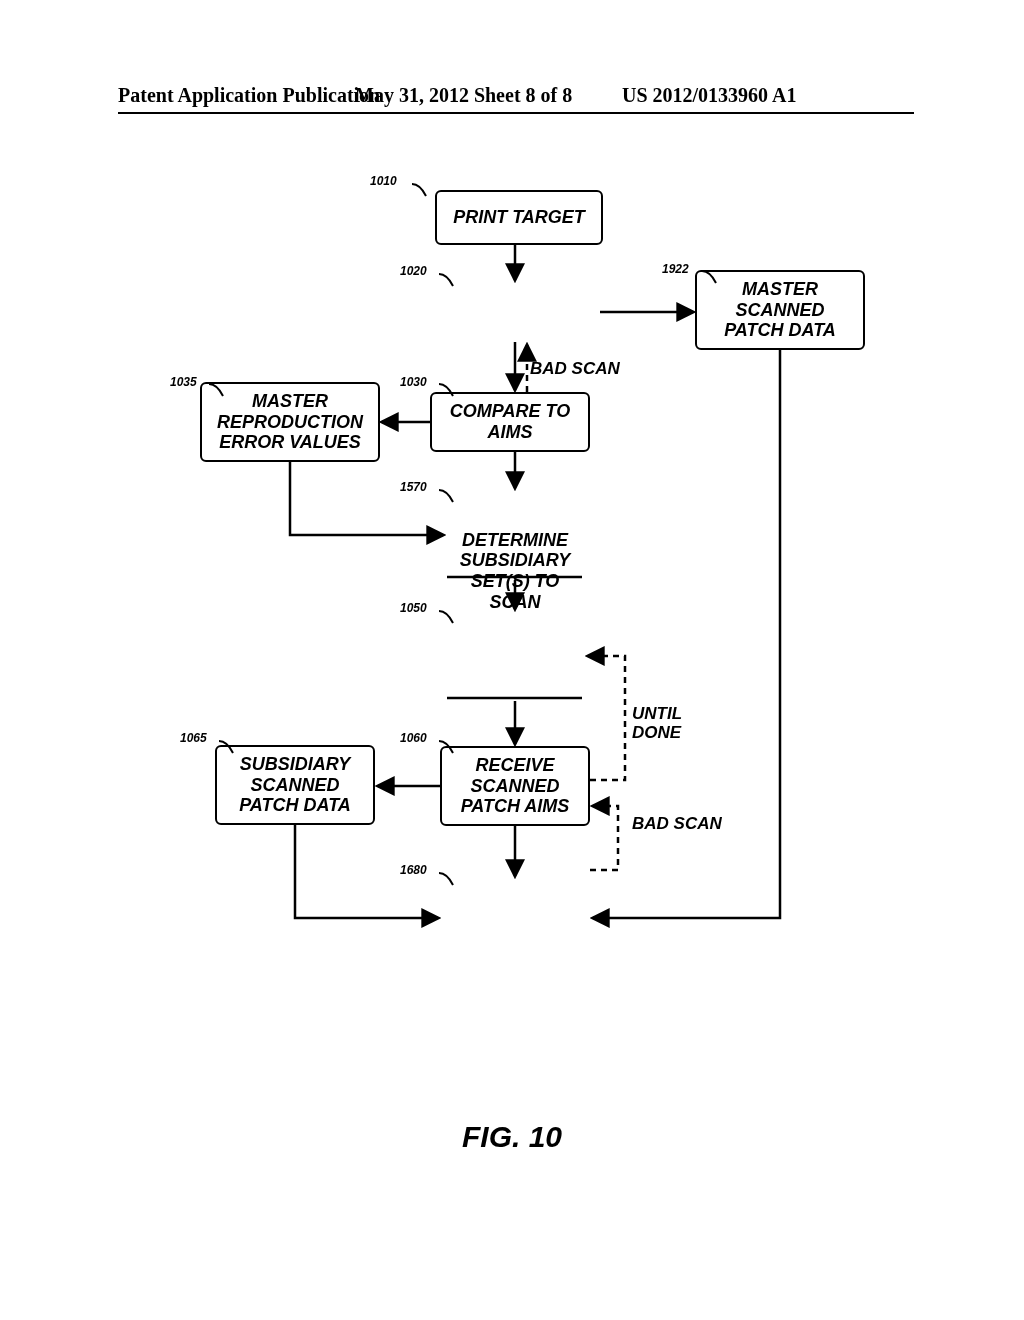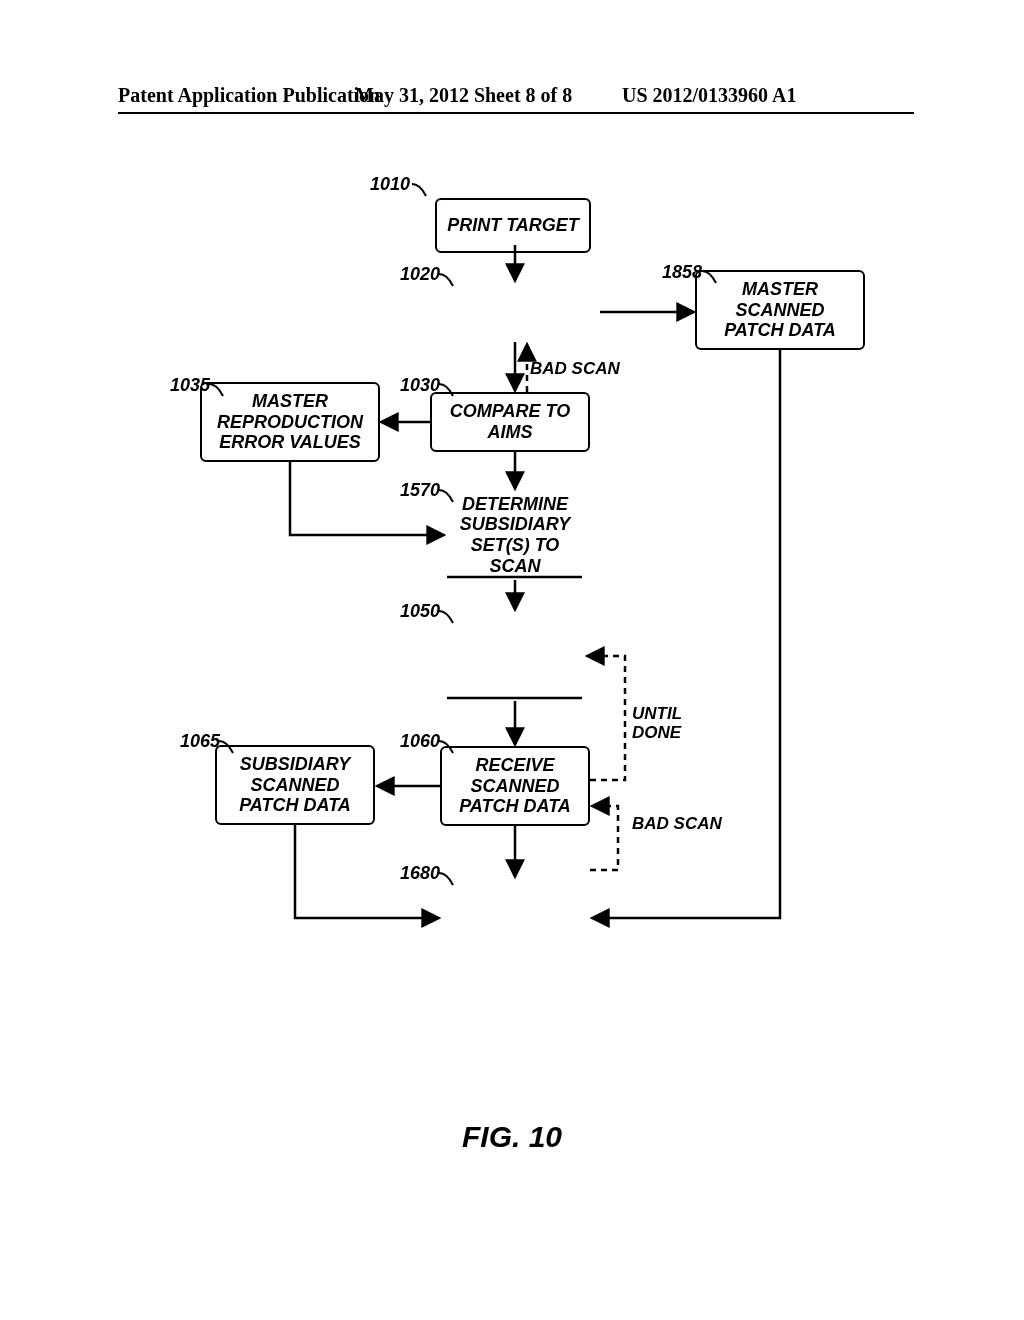--- a/index.html
+++ b/index.html
@@ -49,28 +49,28 @@
     font-size: 18px;
     line-height: 1.15;
     display: flex;
     align-items: center;
     justify-content: center;
     padding: 4px 6px;
     box-sizing: border-box;
     background: #fff;
   }
 
-  .box.plain { border: none; background: transparent; }
+  .box.plain { border: none; background: transparent; margin-top: 36px; }
 
   .refnum {
     position: absolute;
     font-family: Arial, Helvetica, sans-serif;
     font-style: italic;
     font-weight: bold;
-    font-size: 18px;
+    font-size: 12px;
   }
   .tick {
     position: absolute;
     width: 20px;
     height: 20px;
   }
   .tick svg { width: 20px; height: 20px; }
 
   .annot {
     position: absolute;
@@ -107,21 +107,21 @@
 
 <div class="header">
   <span class="left">Patent Application Publication</span>
   <span class="center">May 31, 2012  Sheet 8 of 8</span>
   <span class="right">US 2012/0133960 A1</span>
 </div>
 <div class="header-rule"></div>
 
 <div class="diagram">
 
-  <div class="box" style="left:435px; top:28px;  width:156px; height:55px;">
+  <div class="box" style="left:435px; top:20px;  width:168px; height:55px;">
       <span style="white-space:pre-line">PRINT TARGET</span>
     </div>
 
 
   <div class="box" style="left:695px; top:100px; width:170px; height:80px;">
       <span style="white-space:pre-line">MASTER
 SCANNED
 PATCH DATA</span>
     </div>
 
@@ -140,33 +140,33 @@
       <span style="white-space:pre-line">DETERMINE
 SUBSIDIARY
 SET(S) TO
 SCAN</span>
     </div>
 
 
   <div class="box" style="left:440px; top:576px; width:150px; height:80px;">
       <span style="white-space:pre-line">RECEIVE
 SCANNED
-PATCH DATA</span>
+PATCH AIMS</span>
     </div>
 
   <div class="box" style="left:215px; top:575px; width:160px; height:80px;">
       <span style="white-space:pre-line">SUBSIDIARY
 SCANNED
 PATCH DATA</span>
     </div>
 
 
   <div class="refnum" style="left:370px; top:4px;">1010</div>
   <div class="refnum" style="left:400px; top:94px;">1020</div>
-  <div class="refnum" style="left:662px; top:92px;">1858</div>
+  <div class="refnum" style="left:662px; top:92px;">1922</div>
   <div class="refnum" style="left:400px; top:205px;">1030</div>
   <div class="refnum" style="left:170px; top:205px;">1035</div>
   <div class="refnum" style="left:400px; top:310px;">1570</div>
   <div class="refnum" style="left:400px; top:431px;">1050</div>
   <div class="refnum" style="left:400px; top:561px;">1060</div>
   <div class="refnum" style="left:180px; top:561px;">1065</div>
   <div class="refnum" style="left:400px; top:693px;">1680</div>
 
   <span class="tick" style="left:410px; top:10px;"><svg viewBox="0 0 20 20">
         <path d="M2 4 Q10 4 16 16" stroke="#000" stroke-width="2" fill="none"></path>

